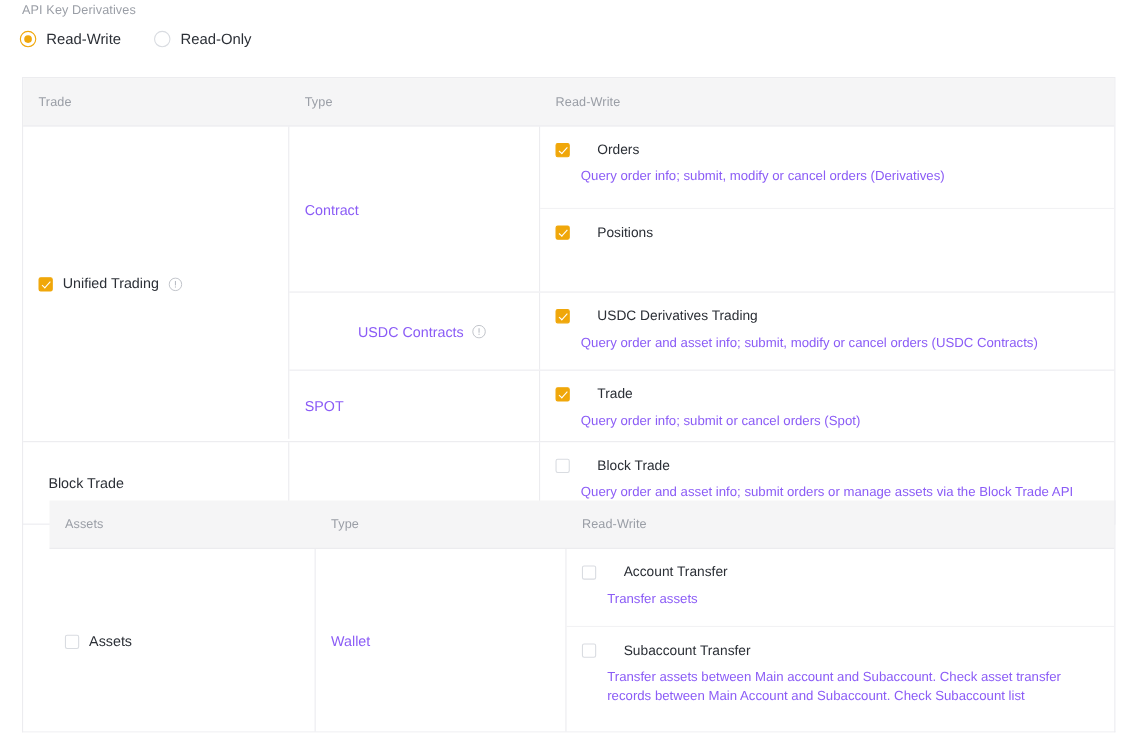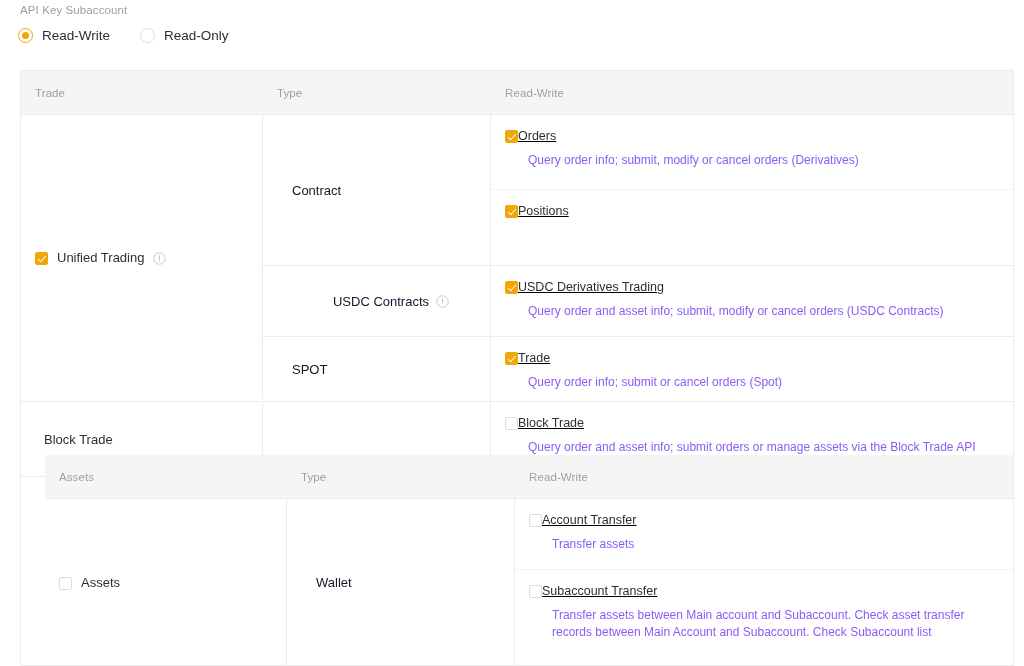--- a/index.html
+++ b/index.html
@@ -66,56 +66,56 @@
     padding-left: 14px;
   }
   .cell-3 { flex: 1 1 auto; display: flex; flex-direction: column; }
 
   .subrow {
     padding: 14px 14px 14px 14px;
     border-bottom: 1px solid #f2f2f4;
   }
   .subrow:last-child { border-bottom: none; }
 
-  .cb-line { display: flex; align-items: center; gap: 0; text-decoration: underline; }
+  .cb-line { display: flex; align-items: center; gap: 25px; }
   .cb {
     width: 13px; height: 13px; flex: none;
     border: 1px solid #d9dce1; border-radius: 2px; background: #fff;
     position: relative;
   }
   .cb.on { background: #f0a70a; border-color: #f0a70a; }
   .cb.on::after {
     content: ""; position: absolute;
     left: 4px; top: 1px; width: 3px; height: 7px;
     border: solid #fff; border-width: 0 1.6px 1.6px 0;
     transform: rotate(42deg);
   }
   .cb-label { font-size: 12.5px; color: #2b2f36; }
   .desc {
     font-size: 12px; color: #8b5cf6; line-height: 17px;
     margin-top: 9px; margin-left: 23px; max-width: 480px;
   }
 
-  .type-label { font-size: 13px; color: #0f172a; display:flex; align-items:center; gap:7px;margin-left:15px;}
+  .type-label { font-size: 13px; color: #8b5cf6; display:flex; align-items:center; gap:7px;}
   .grp-label { font-size: 13px; color: #2b2f36; display:flex; align-items:flex-end; gap:9px; }
 
   .info-icon {
     width: 13px; height: 13px; flex: none;
     display: inline-flex; align-items: center; justify-content: center;
   }
   .info-icon svg { display: block; }
 
   .sec-divider { border-top: 1px solid #ececef; }
 </style>
 </head>
 <body>
 
 <div class="page">
 
-  <div class="perm-title">API Key Subaccount</div>
+  <div class="perm-title">API Key Derivatives</div>
 
   <div class="radio-row">
     <div class="radio-opt">
       <span class="radio on"></span>
       <span class="radio-label">Read-Write</span>
     </div>
     <div class="radio-opt">
       <span class="radio"></span>
       <span class="radio-label">Read-Only</span>
     </div>

